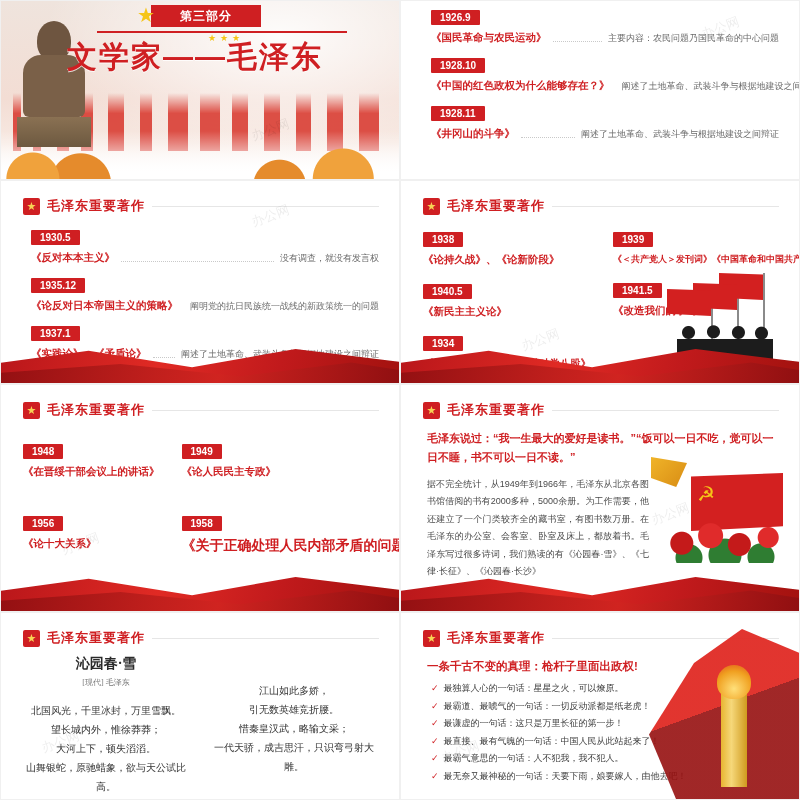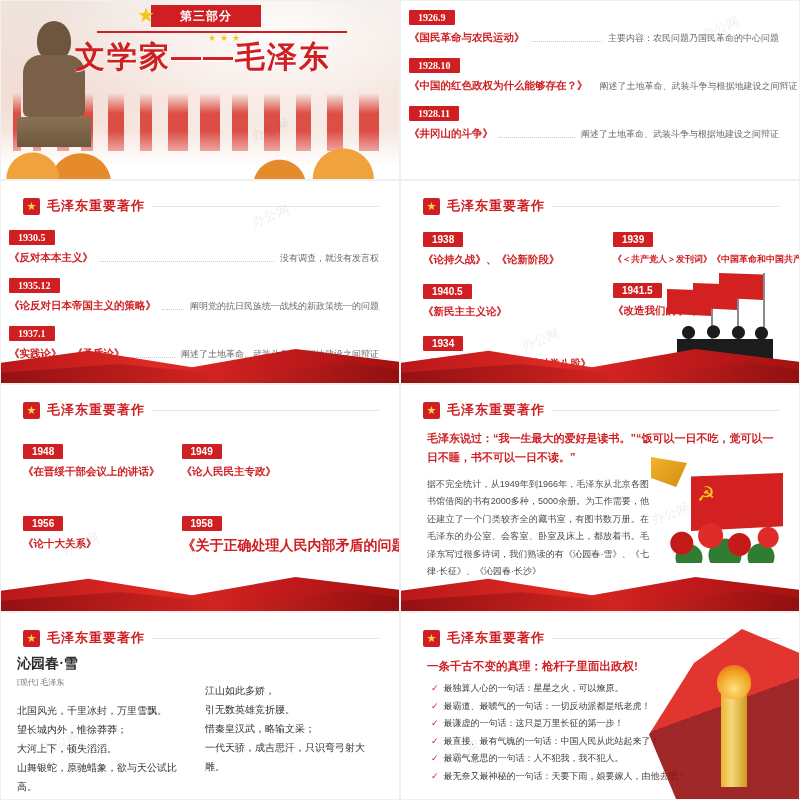--- a/index.html
+++ b/index.html
@@ -75,22 +75,22 @@
   }
   .s1 .banner {
     position:absolute; left:150px; top:4px; width:110px; height:22px;
     background:#cf1f22; color:#fff; font-size:12px; font-weight:700;
     display:flex; align-items:center; justify-content:center; letter-spacing:1px;
   }
   .s1 .banner .star {
     position:absolute; left:-14px; top:-2px; color:#f5c518; font-size:20px;
   }
   .s1 .title {
-    position:absolute; left:52px; top:36px; width:300px;
-    text-align:center; font-size:30px; font-weight:700; color:#cf1f22;
+    position:absolute; left:66px; top:36px; width:300px;
+    font-size:30px; font-weight:700; color:#cf1f22;
     letter-spacing:2px;
     text-shadow:0 1px 0 rgba(255,255,255,.8);
   }
   .s1 .rule {
     position:absolute; left:96px; top:30px; width:250px; height:2px; background:#cf1f22;
   }
   .s1 .stars {
     position:absolute; left:150px; top:32px; width:150px; text-align:center;
     color:#f5c518; font-size:9px; letter-spacing:4px;
   }
@@ -132,21 +132,21 @@
     opacity:.9;
   }
 
   
   .wm {
     position:absolute; color:rgba(0,0,0,.07); font-size:13px;
     transform:rotate(-20deg); pointer-events:none; white-space:nowrap;
   }
 
   
-  .tlist { padding:6px 20px 0 8px;font-family:Liberation Serif, serif; }
+  .tlist { padding:6px 20px 0 30px; }
   .titem { margin-bottom:10px; }
 
   
   .cols { display:flex; padding:4px 18px 0 22px; gap:22px; }
   .col { flex:1; }
   .blk { margin-bottom:14px; }
 
   
   .flags { position:absolute; right:16px; top:88px; width:120px; height:90px; }
   .flags .pole { position:absolute; background:#8a8a8a; width:2px; height:62px; top:4px; }
@@ -197,21 +197,21 @@
       radial-gradient(circle at 80% 86%, #2f7d32 0 13px, transparent 14px);
   }
   .bouquet .ribbon {
     position:absolute; left:2px; top:2px; width:36px; height:30px;
     background:linear-gradient(135deg,#f0b429,#d88c14);
     clip-path: polygon(0 0, 100% 20%, 70% 100%, 0 70%);
   }
 
   
   .poem { padding:8px 16px 0 16px; display:flex; gap:10px; }
-  .poem .pc { flex:1; }
+  .poem .pc { flex:1; text-align:center; }
   .poem .ptitle { color:#2b2b2b; font-size:14px; font-weight:700; font-family:"Liberation Serif", serif; }
   .poem .pauthor { color:#777; font-size:8px; margin-top:4px;font-family:Liberation Serif, serif; }
   .poem .pline { color:#333; font-size:10px; line-height:1.9; font-family:"Liberation Serif", serif; }
 
   
   .truth-h { color:#cf1f22; font-size:11.5px; font-weight:700; padding:12px 0 0 26px; }
   .tlistx { padding:6px 0 0 30px; }
   .tlistx li { list-style:none; color:#3d3d3d; font-size:9px; line-height:1.95; }
   .tlistx li .ck { color:#cf1f22; margin-right:5px; font-size:9px; }
   .torch {

